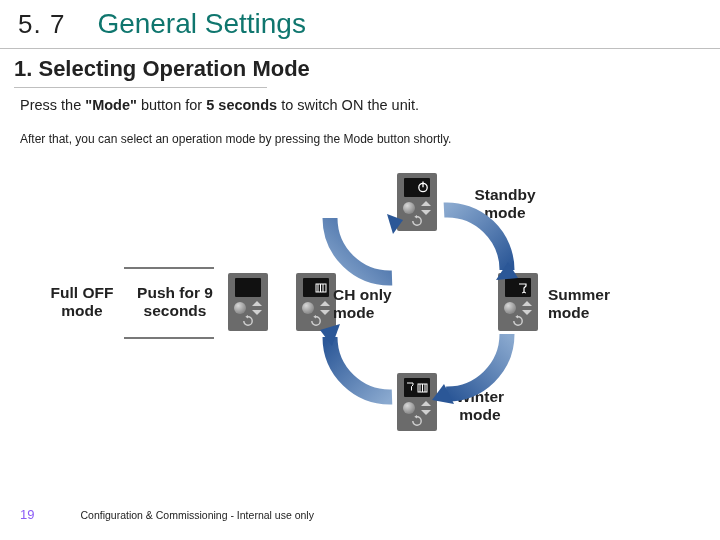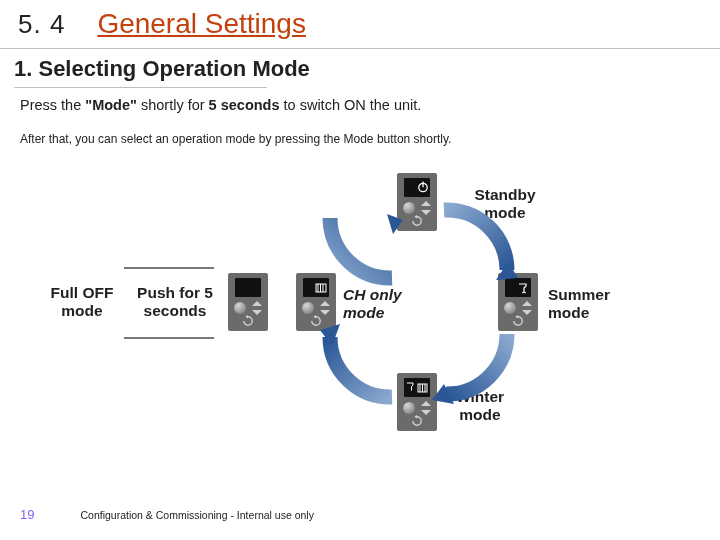--- a/index.html
+++ b/index.html
@@ -1,20 +1,20 @@
 <!DOCTYPE html>
 <html><head>
 <meta charset="utf-8">
 <style>
   * { box-sizing: border-box; margin: 0; padding: 0; }
   html, body { width: 720px; height: 540px; font-family: "Segoe UI", Arial, sans-serif; background: #fff; color: #222; }
   .page { position: relative; width: 720px; height: 540px; }
   .title-row { position: absolute; left: 18px; top: 8px; display: flex; align-items: baseline; gap: 32px; }
   .sec-num { font-size: 26px; font-weight: 400; color: #222; letter-spacing: 1px; }
-  .sec-title { font-size: 28px; font-weight: 400; color: #c2410c; text-decoration: underline; }
+  .sec-title { font-size: 28px; font-weight: 400; color: #0f766e; }
   .rule1 { position: absolute; left: 0; top: 48px; width: 720px; height: 1px; background: #bfbfbf; }
   .subhead { position: absolute; left: 14px; top: 56px; font-size: 22px; font-weight: 700; color: #222; }
   .rule2 { position: absolute; left: 14px; top: 87px; width: 253px; height: 1px; background: #bfbfbf; }
   .body1 { position: absolute; left: 20px; top: 97px; font-size: 14.5px; font-family: Arial, sans-serif; }
   .body1 .b { font-weight: 700; }
   .body2 { position: absolute; left: 20px; top: 132px; font-size: 12px; font-family: Arial, sans-serif; }
   .footer { position: absolute; left: 20px; bottom: 18px; display: flex; align-items: center; gap: 18px; }
   .page-num { font-size: 13px; color: #8b5cf6; }
   .foot-text { font-size: 10.5px; color: #222; margin-left: 28px; }
 
@@ -35,48 +35,48 @@
 
   .curve { position: absolute; }
   .curve svg { overflow: visible; }
 </style>
 </head>
 <body>
 
 <div class="page">
 
   <div class="title-row">
-    <span class="sec-num">5. 4</span>
+    <span class="sec-num">5. 7</span>
     <span class="sec-title">General Settings</span>
   </div>
   <div class="rule1"></div>
   <div class="subhead">1. Selecting Operation Mode</div>
   <div class="rule2"></div>
 
   <div class="body1">
-    <span>Press the </span><span class="b">"Mode"</span><span> shortly for </span><span class="b">5 seconds</span><span> to switch ON the unit.</span>
+    <span>Press the </span><span class="b">"Mode"</span><span> button for </span><span class="b">5 seconds</span><span> to switch ON the unit.</span>
   </div>
   <div class="body2">After that, you can select an operation mode by pressing the Mode button shortly.</div>
 
   <div class="diagram">
 
     <div class="label" style="left:42px; top:114px; width:80px;">
       <span>Full OFF</span><br>
       <span>mode</span>
     </div>
 
     <svg style="position:absolute; left:124px; top:96px;" width="90" height="4">
         <line x1="0" y1="2" x2="90" y2="2" stroke="#4b4b4b" stroke-width="1.5"></line>
       </svg>
     <svg style="position:absolute; left:124px; top:166px;" width="90" height="4">
         <line x1="0" y1="2" x2="90" y2="2" stroke="#4b4b4b" stroke-width="1.5"></line>
       </svg>
 
     <div class="label" style="left:130px; top:114px; width:90px;">
-      <span>Push for 5</span><br>
+      <span>Push for 9</span><br>
       <span>seconds</span>
     </div>
 
     <div class="panel" style="left:228px; top:103px;">
       <div class="scr"></div>
       <div class="k1"></div>
       <div class="arrows">
           <div class="au"></div>
           <div class="ad"></div>
         </div>
@@ -126,21 +126,21 @@
           <div class="au"></div>
           <div class="ad"></div>
         </div>
       <div class="reset">
           <svg width="12" height="12" viewBox="0 0 12 12">
             <path d="M6 1.8 A4.2 4.2 0 1 1 1.8 6" fill="none" stroke="#d0d0d0" stroke-width="1.4"></path>
             <path d="M6 0 L6 3.6 L3.3 1.8 Z" fill="#d0d0d0"></path>
           </svg>
         </div>
     </div>
-    <div class="label" style="left:343px; top:116px; width:80px; text-align:left;font-style:italic;">
+    <div class="label" style="left:333px; top:116px; width:80px; text-align:left;">
       <span>CH only</span><br>
       <span>mode</span>
     </div>
 
     <div class="panel" style="left:498px; top:103px;">
       <div class="scr">
         <svg width="26" height="19" viewBox="0 0 26 19">
             <path d="M14 6 h7 v2 l-2 2 v5" fill="none" stroke="#fff" stroke-width="1.2"></path>
             <path d="M17 15 q2 -2 4 0" fill="none" stroke="#fff" stroke-width="1"></path>
           </svg>

